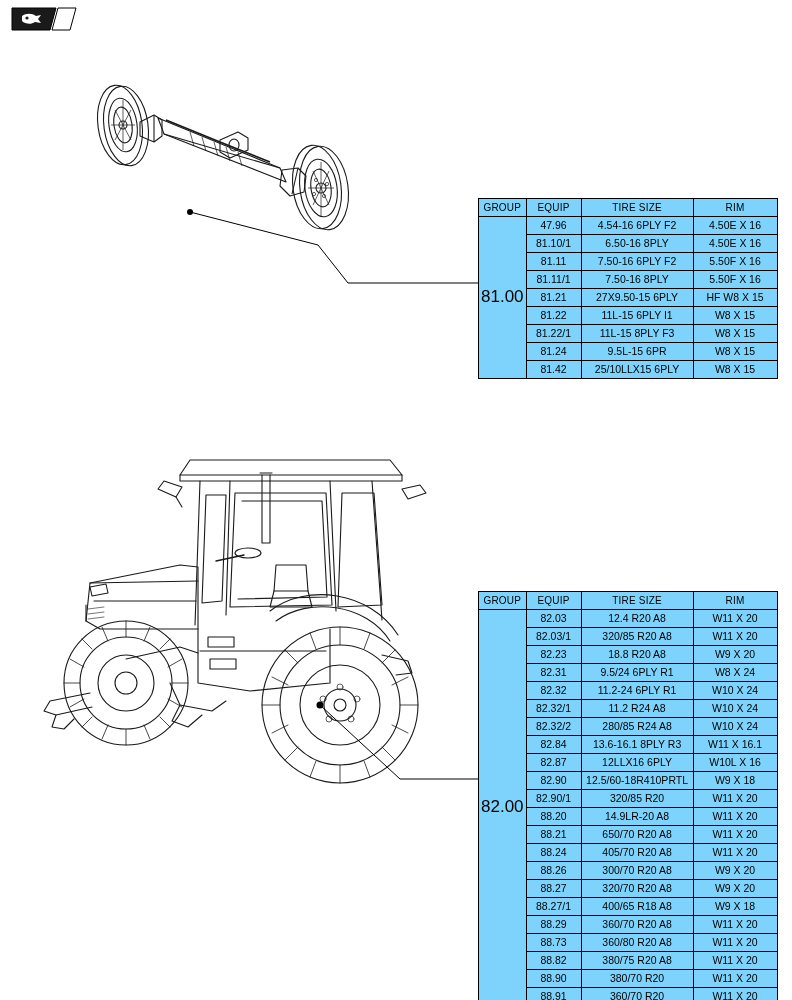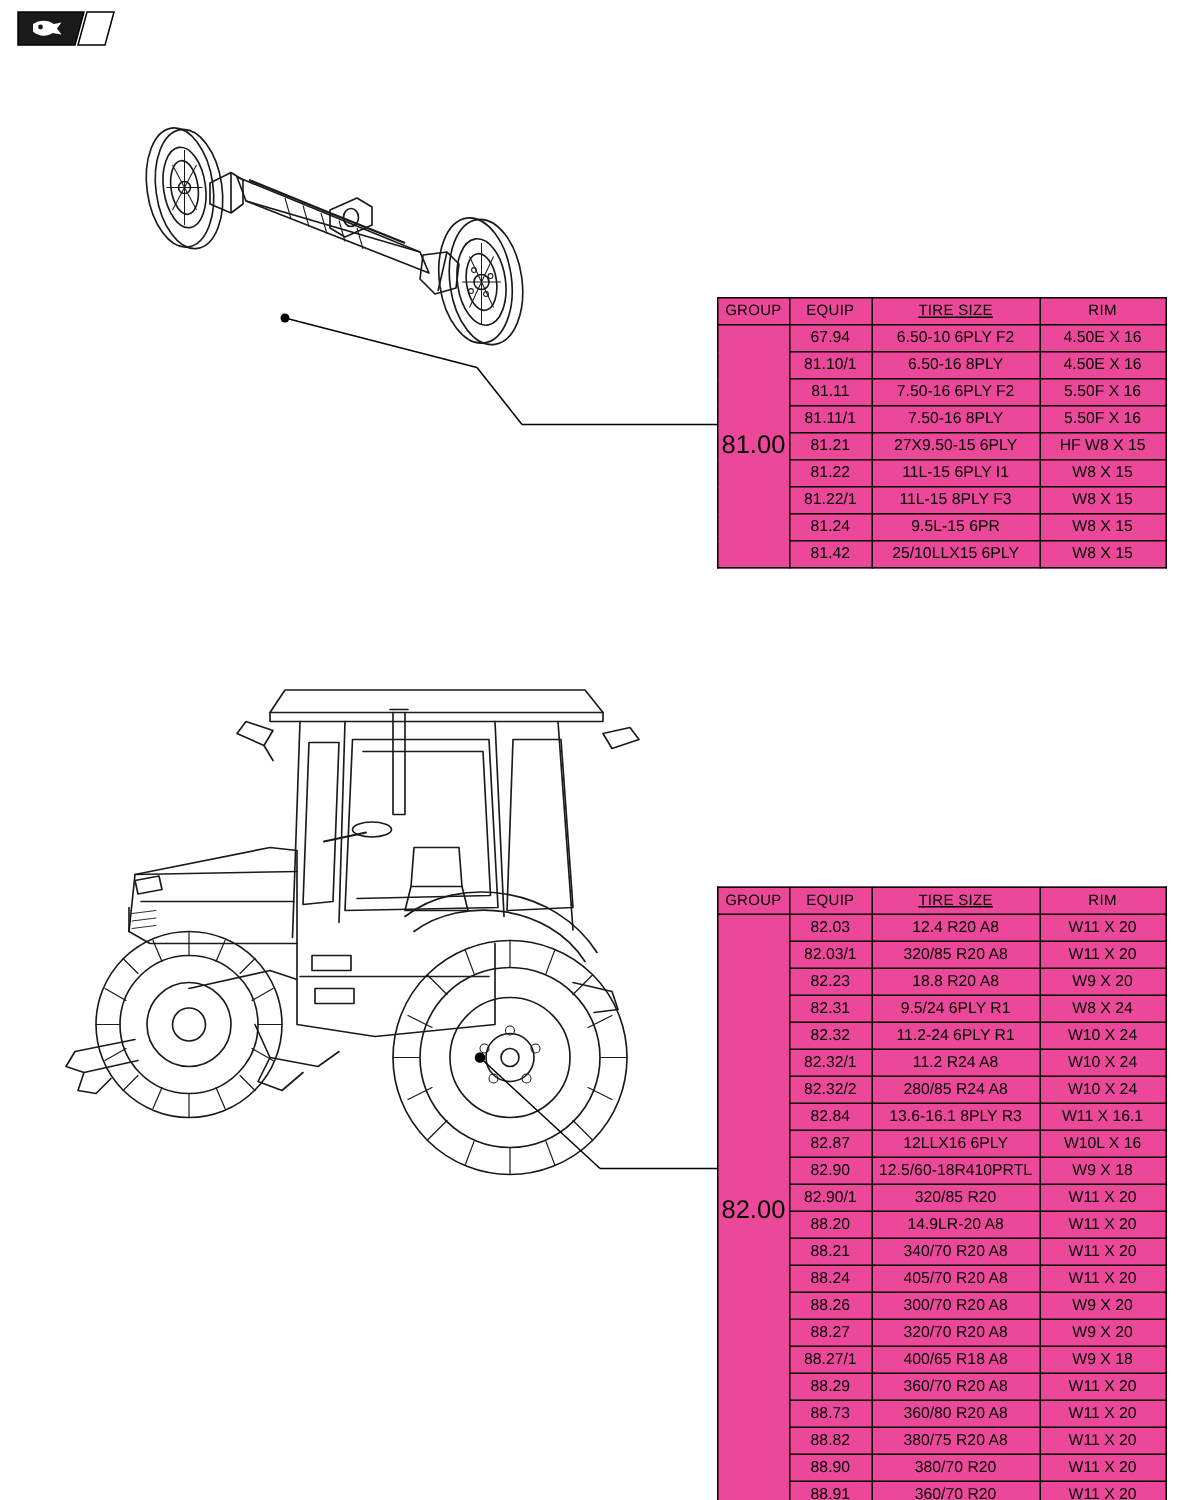--- a/index.html
+++ b/index.html
@@ -23,42 +23,42 @@
     top: 6px;
     width: 68px;
     height: 26px;
   }
   .logo-mark svg { display: block; }
 
   
   .spec-table {
     position: absolute;
     border-collapse: collapse;
-    background: #ec4899;
+    background: #7dd3fc;
     font-size: 10.5px;
     line-height: 1.1;
   }
   .spec-table th,
   .spec-table td {
     border: 1px solid #000;
     text-align: center;
     vertical-align: middle;
     padding: 1px 2px;
     white-space: nowrap;
     font-weight: normal;
   }
   .spec-table thead th {
     font-size: 10px;
     letter-spacing: 0.2px;
     height: 15px;
   }
   .spec-table tbody td { height: 15px; }
   .col-group  { width: 42px; }
   .col-equip  { width: 50px; }
-  .col-tire   { width: 107px; text-decoration: underline; }
+  .col-tire   { width: 107px; }
   .col-rim    { width: 79px; }
   .group-cell {
     font-size: 17px;
   }
 
   
   #table-81 { left: 478px; top: 198px; }
   #table-82 { left: 478px; top: 591px; }
 
   
@@ -293,22 +293,22 @@
     <tr>
       <th class="col-group">GROUP</th>
       <th class="col-equip">EQUIP</th>
       <th class="col-tire">TIRE SIZE</th>
       <th class="col-rim">RIM</th>
     </tr>
   </thead>
   <tbody>
     <tr>
       <td class="group-cell" rowspan="9">81.00</td>
-      <td>67.94</td>
-      <td>6.50-10 6PLY F2</td>
+      <td>47.96</td>
+      <td>4.54-16 6PLY F2</td>
       <td>4.50E X 16</td>
     </tr>
     <tr>
       <td>81.10/1</td>
       <td>6.50-16 8PLY</td>
       <td>4.50E X 16</td>
     </tr>
     <tr>
       <td>81.11</td>
       <td>7.50-16 6PLY F2</td>
@@ -413,21 +413,21 @@
       <td>320/85 R20</td>
       <td>W11 X 20</td>
     </tr>
     <tr>
       <td>88.20</td>
       <td>14.9LR-20 A8</td>
       <td>W11 X 20</td>
     </tr>
     <tr>
       <td>88.21</td>
-      <td>340/70 R20 A8</td>
+      <td>650/70 R20 A8</td>
       <td>W11 X 20</td>
     </tr>
     <tr>
       <td>88.24</td>
       <td>405/70 R20 A8</td>
       <td>W11 X 20</td>
     </tr>
     <tr>
       <td>88.26</td>
       <td>300/70 R20 A8</td>

